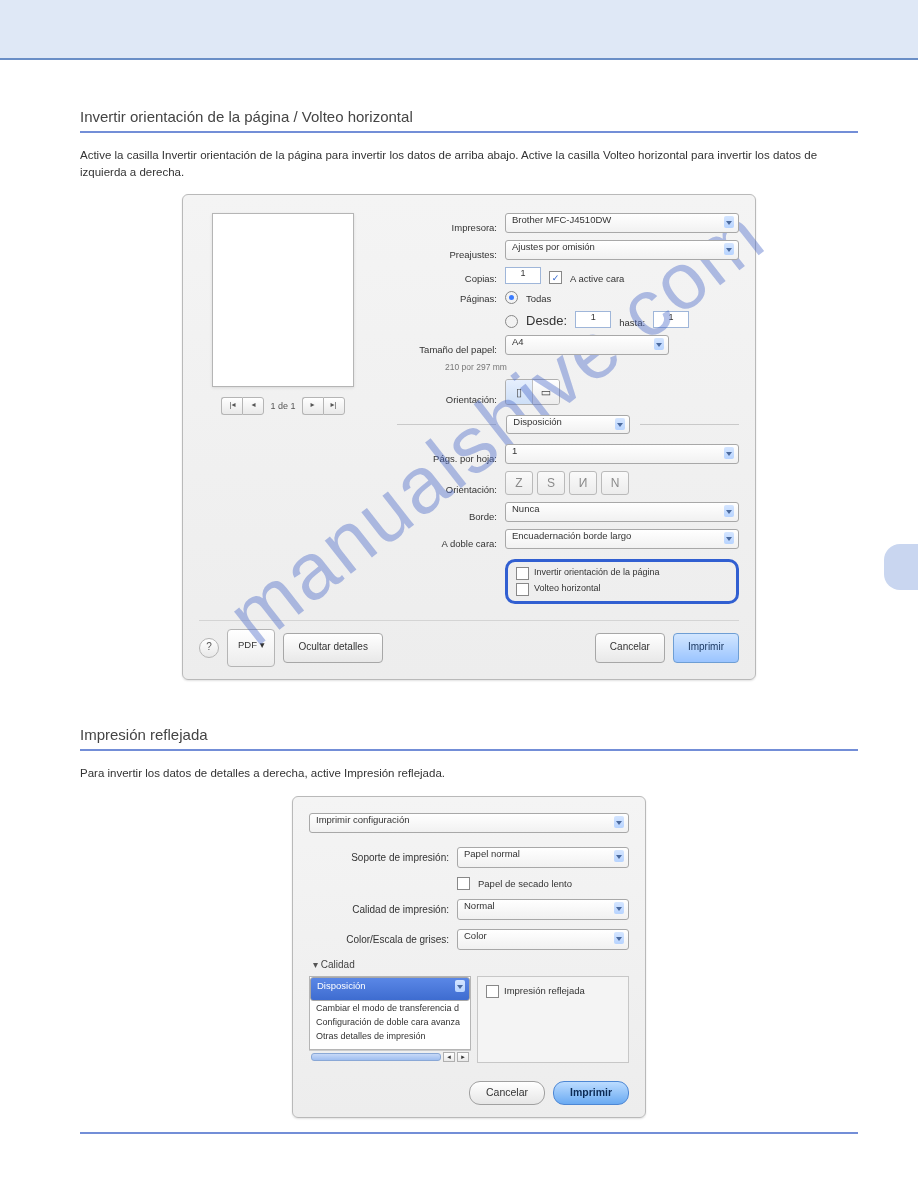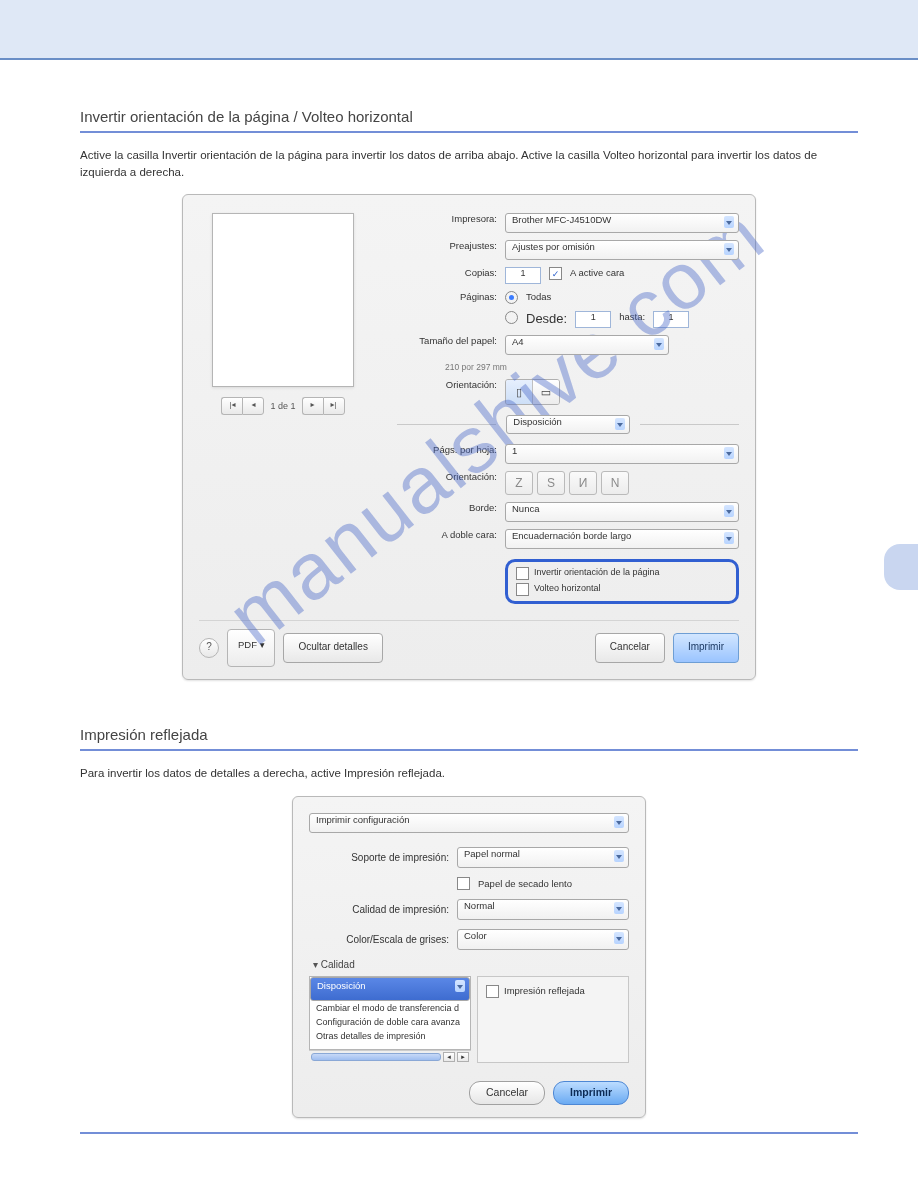--- a/index.html
+++ b/index.html
@@ -13,21 +13,21 @@
 .d1{width:540px;padding:18px 16px 12px 16px}
 .d1-cols{display:flex;gap:18px}
 .preview-col{width:168px;display:flex;flex-direction:column;align-items:center}
 .preview-sheet{width:140px;height:172px;background:#fff;border:1px solid #b5b5b5;box-shadow:0 1px 3px rgba(0,0,0,.1)}
 .pager{display:flex;align-items:center;gap:6px;margin-top:10px;font-size:9px;color:#555}
 .pager .btn-pair{display:flex}
 .mini-btn{width:20px;height:16px;border:1px solid #b5b5b5;background:linear-gradient(#fff,#e9e9e9);font-size:8px;line-height:14px;text-align:center}
 .mini-btn:first-child{border-radius:3px 0 0 3px;border-right:none}
 .mini-btn:last-child{border-radius:0 3px 3px 0}
 .form-col{flex:1;display:flex;flex-direction:column;gap:7px}
-.form-row{display:flex;align-items:flex-start;gap:8px}
+.form-row{display:flex;align-items:flex-end;gap:8px}
 .form-row .lab{flex:0 0 112px;text-align:right;font-size:9.5px;color:#333}
 .sel{flex:1;height:18px;border:1px solid #a8a8a8;border-radius:3px;background:linear-gradient(#fff,#f1f1f1);font-size:9.5px;padding:0 16px 0 6px;position:relative}
 .sel::after{content:"";position:absolute;right:4px;top:2px;width:10px;height:12px;background:linear-gradient(#d4e5ff,#b8d4ff);border-radius:2px}
 .sel::before{content:"";position:absolute;right:6px;top:7px;width:0;height:0;border-left:3px solid transparent;border-right:3px solid transparent;border-top:4px solid #4a6a9e;z-index:2}
 .txt-in{width:34px;height:15px;border:1px solid #9fb6d9;background:#fff;text-align:center;font-size:9px}
 .chk{width:11px;height:11px;border:1px solid #888;background:#fff;display:inline-flex;align-items:center;justify-content:center;font-size:9px;color:#2a5ecb}
 .chk.on::after{content:"✓"}
 .rad{width:11px;height:11px;border:1px solid #888;border-radius:50%;display:inline-flex;align-items:center;justify-content:center}
 .rad.on::after{content:"";width:5px;height:5px;background:#3b7cff;border-radius:50%}
 .sub{font-size:8.5px;color:#777;margin-left:60px}

